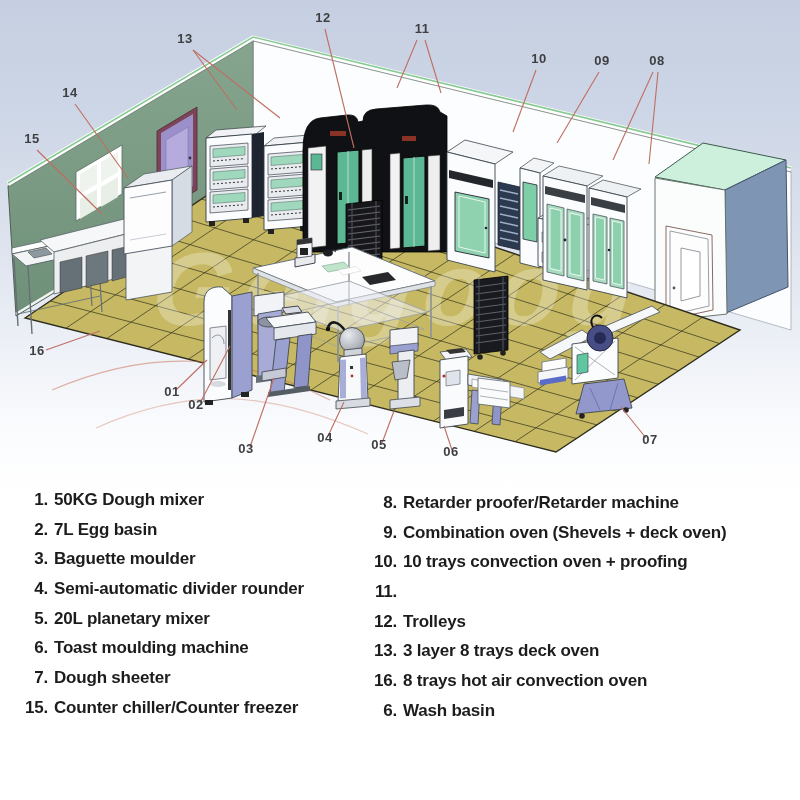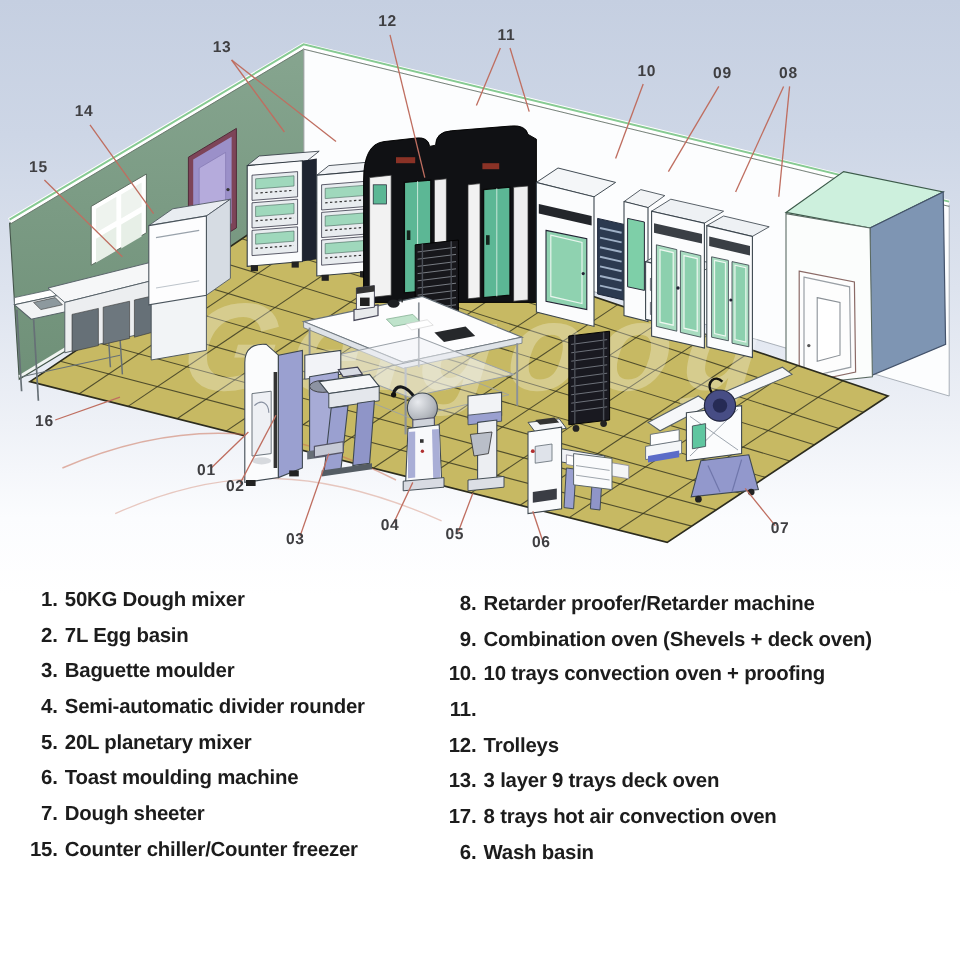--- a/index.html
+++ b/index.html
@@ -485,24 +485,24 @@
         </div>
         <div class="row">
           <span class="num">11.</span>
         </div>
         <div class="row">
           <span class="num">12.</span>
           <span>Trolleys</span>
         </div>
         <div class="row">
           <span class="num">13.</span>
-          <span>3 layer 9 trays deck oven</span>
-        </div>
-        <div class="row">
-          <span class="num">17.</span>
+          <span>3 layer 8 trays deck oven</span>
+        </div>
+        <div class="row">
+          <span class="num">16.</span>
           <span>8 trays hot air convection oven</span>
         </div>
         <div class="row">
           <span class="num">6.</span>
           <span>Wash basin</span>
         </div>
       </div>
 </div>
 
 </div>

